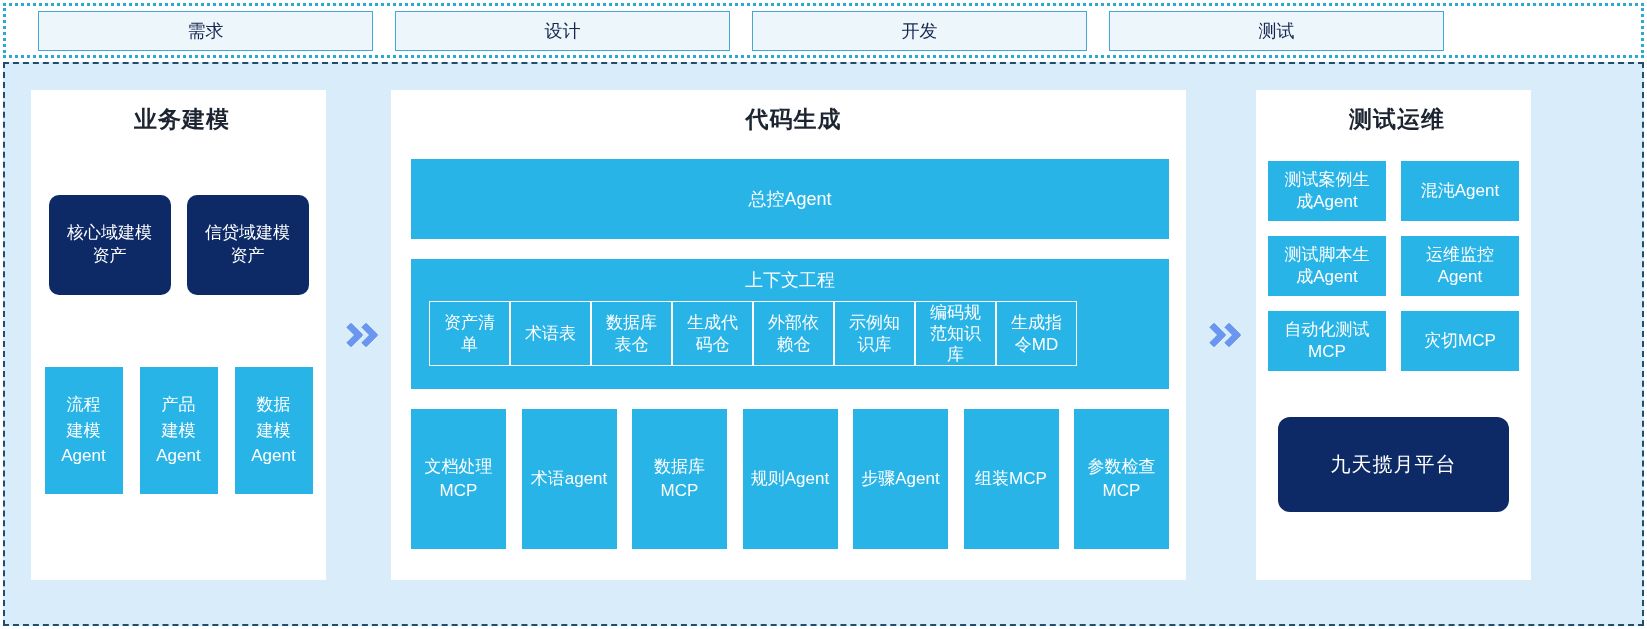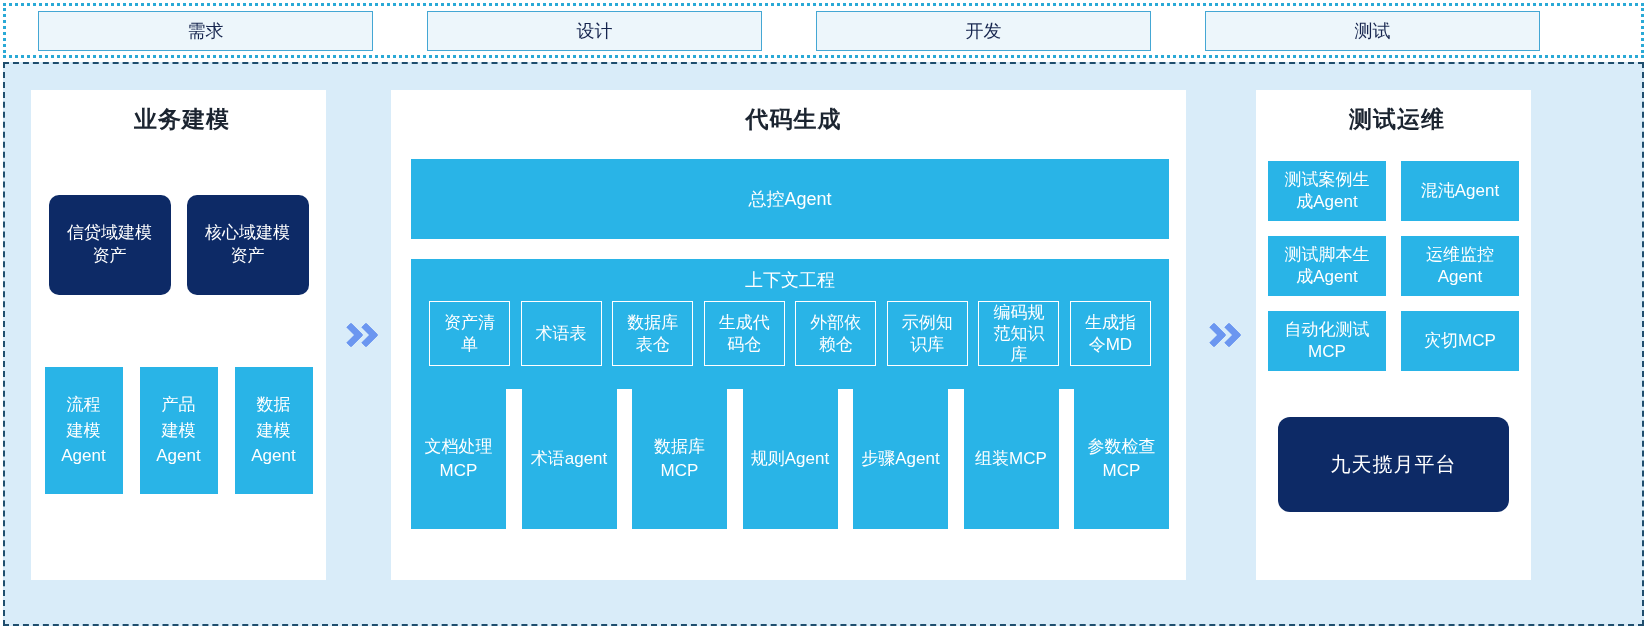--- a/index.html
+++ b/index.html
@@ -5,21 +5,21 @@
   html,body { margin:0; padding:0; background:#ffffff; }
   .stage {
     position:relative; width:1647px; height:629px; background:#ffffff;
     font-family:"Liberation Sans","DejaVu Sans",sans-serif; overflow:hidden;
   }
 
   
   .top-strip {
     position:absolute; left:3px; top:3px; right:3px; height:55px;
     border:3px dotted #2aa9d6; background:#ffffff; box-sizing:border-box;
-    display:flex; align-items:center; gap:54px; padding-left:32px;
+    display:flex; align-items:center; gap:22px; padding-left:32px;
   }
   .phase-box {
     width:335px; height:40px; box-sizing:border-box;
     background:#edf6fb; border:1px solid #44a7d4;
     display:flex; align-items:center; justify-content:center;
     font-size:18px; color:#16254e;
   }
 
   
   .main-area {
@@ -53,27 +53,27 @@
   .panel-mid { width:795px; padding:0 17px 0 20px; }
   .master-bar {
     margin-top:24px; height:80px; background:#29b4e7; color:#ffffff;
     font-size:18px; display:flex; align-items:center; justify-content:center;
   }
   .context-panel {
     margin-top:20px; height:130px; background:#29b4e7; box-sizing:border-box;
     padding:9px 18px 0;
   }
   .context-title { text-align:center; color:#ffffff; font-size:18px; }
-  .context-items { display:flex; justify-content:space-between; margin-top:9px; }
+  .context-items { display:flex; justify-content:flex-start; margin-top:9px; }
   .context-item {
     width:81px; height:65px; box-sizing:border-box; padding:0 10px;
     border:1px solid #ffffff; color:#ffffff; font-size:17px; line-height:1.25;
     display:flex; align-items:center; justify-content:center; text-align:center;
   }
-  .tools-row { display:flex; justify-content:space-between; }
+  .tools-row { margin-top:20px; display:flex; justify-content:space-between; }
   .tool-box {
     width:95px; height:140px; box-sizing:border-box; padding:0 5px;
     background:#29b4e7; color:#ffffff; font-size:17px; line-height:1.4;
     display:flex; align-items:center; justify-content:center; text-align:center;
   }
 
   
   .panel-right { width:275px; }
   .ops-grid {
     margin-top:26px; display:grid; grid-template-columns:118px 118px;
@@ -113,22 +113,22 @@
     <div class="phase-box">设计</div>
     <div class="phase-box">开发</div>
     <div class="phase-box">测试</div>
   </div>
 
   <div class="main-area">
 
     <section class="panel panel-left">
       <h2 class="panel-title">业务建模</h2>
       <div class="assets-row">
+        <div class="asset-box">核心域建模资产</div>
         <div class="asset-box">信贷域建模资产</div>
-        <div class="asset-box">核心域建模资产</div>
       </div>
       <div class="agents-row">
         <div class="agent-box">流程建模Agent</div>
         <div class="agent-box">产品建模Agent</div>
         <div class="agent-box">数据建模Agent</div>
       </div>
     </section>
 
     <div class="arrow-slot arrow-slot-1">
       <span class="chev"></span>

